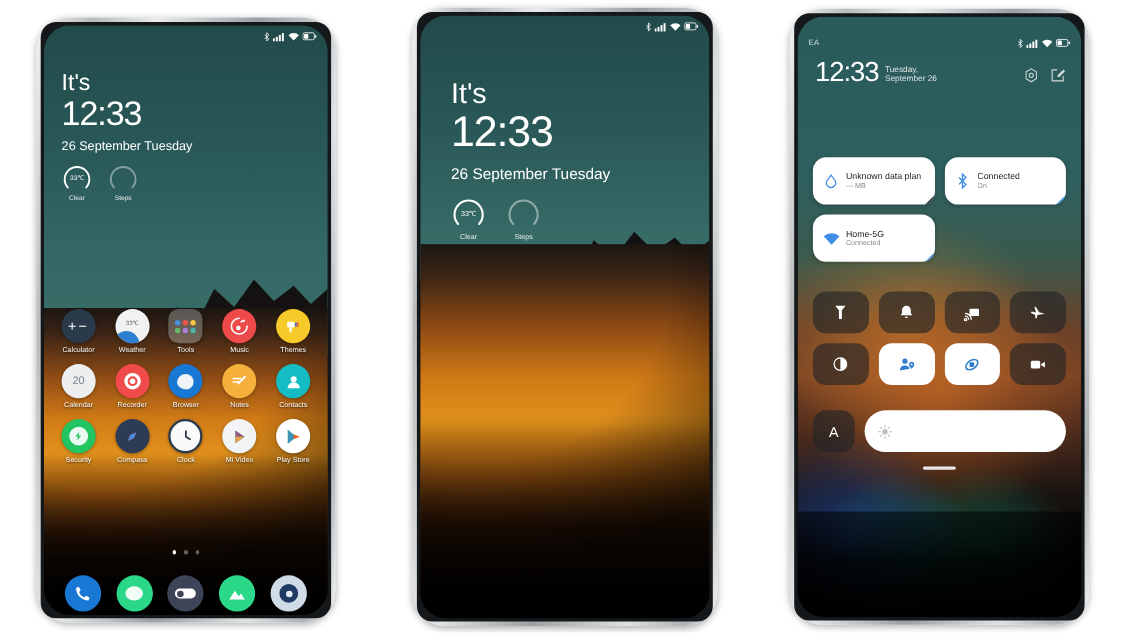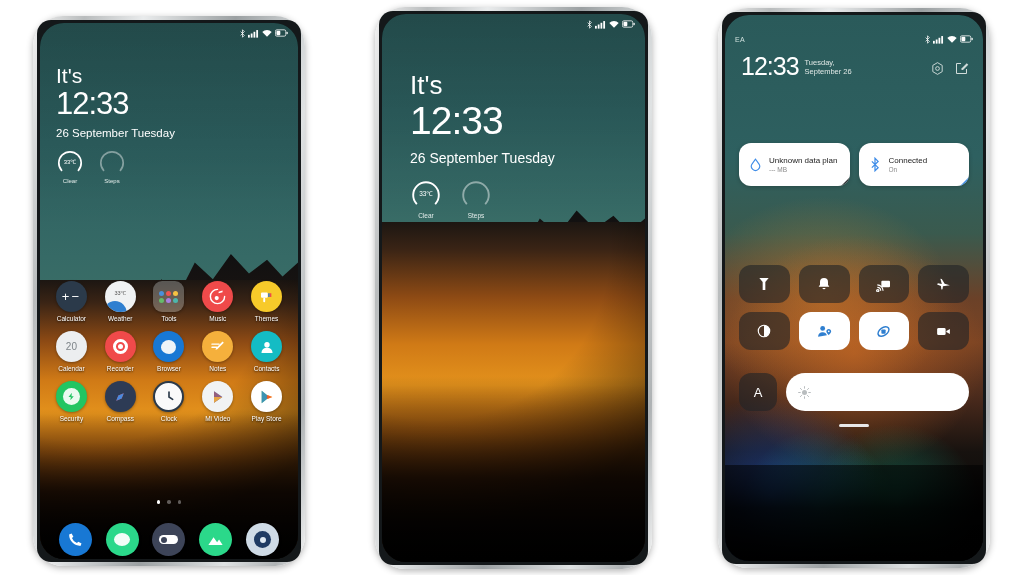--- a/index.html
+++ b/index.html
@@ -499,20 +499,32 @@
                   </svg>
             </div>
             <div class="bt">
               <div class="bt1">Connected</div>
               <div class="bt2">On</div>
             </div>
             <span class="corner"></span>
           </div>
 
 
+          <div class="btile">
+            <div class="bi">
+              <svg width="16" height="14" viewBox="0 0 24 20">
+                    <path d="M12 18.4 1.2 6.6a16 16 0 0 1 21.6 0z" fill="#3f8de8"></path>
+                  </svg>
+            </div>
+            <div class="bt">
+              <div class="bt1">Home-5G</div>
+              <div class="bt2">Connected</div>
+            </div>
+            <span class="corner"></span>
+          </div>
         </div>
 
         <div class="toggles">
           <div class="tg">
             <svg width="16" height="16" viewBox="0 0 24 24">
                   <path d="M5 3h14l-5 6v12h-4V9z" fill="#fff"></path>
                 </svg>
           </div>
           <div class="tg">
             <svg width="16" height="16" viewBox="0 0 24 24">

